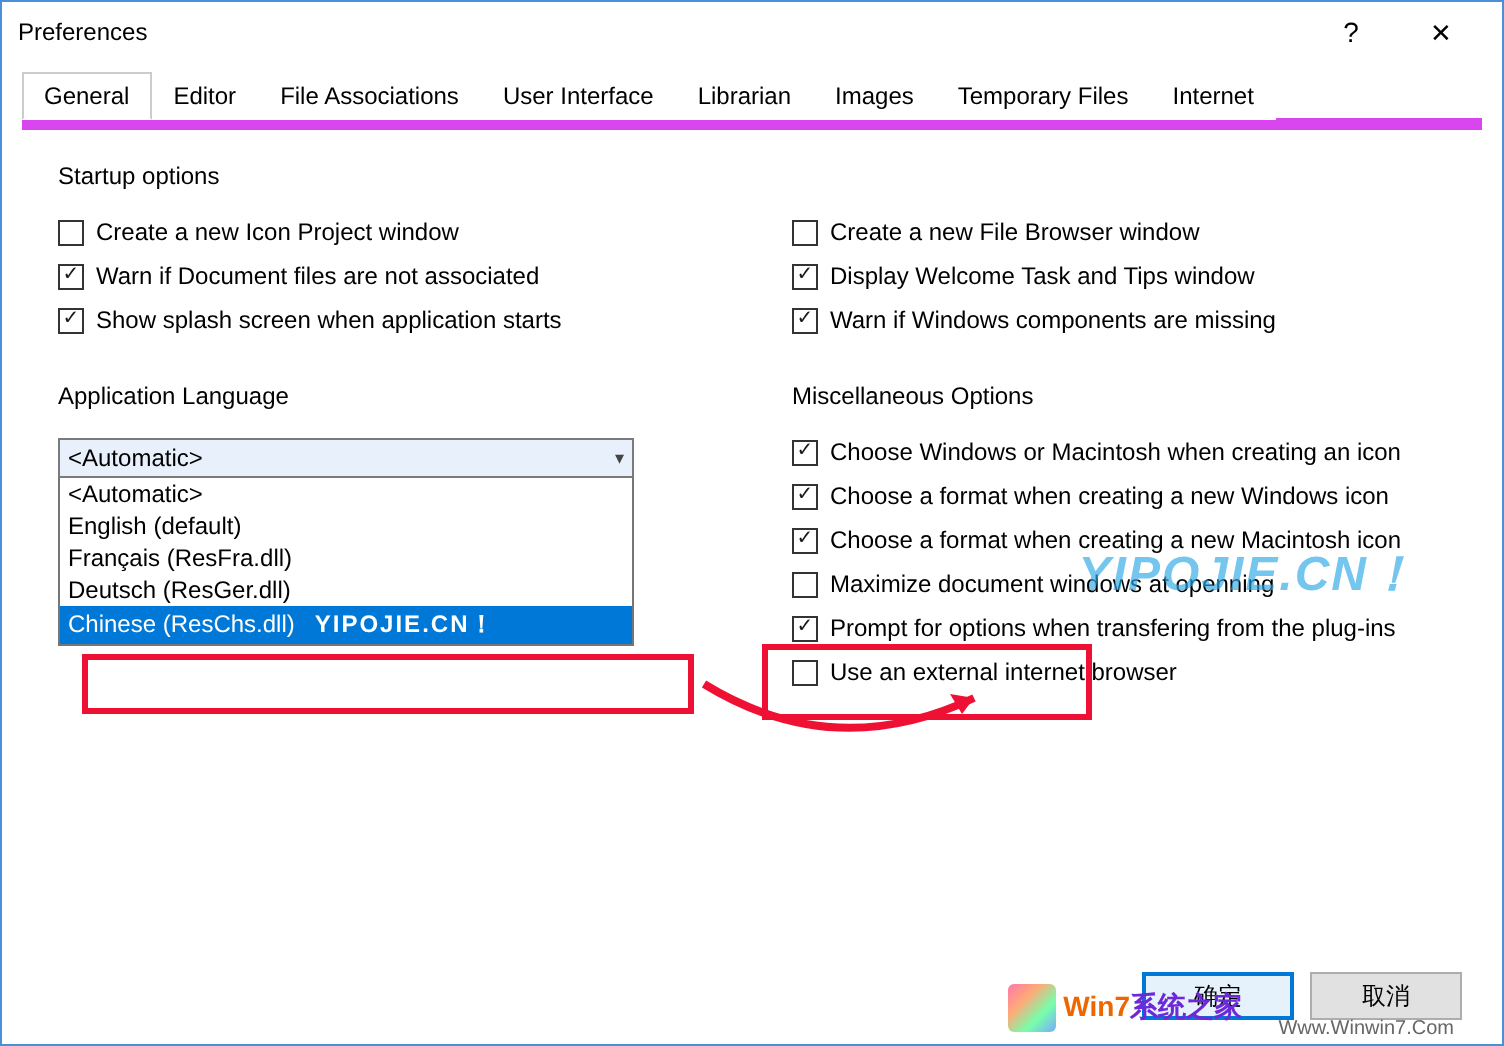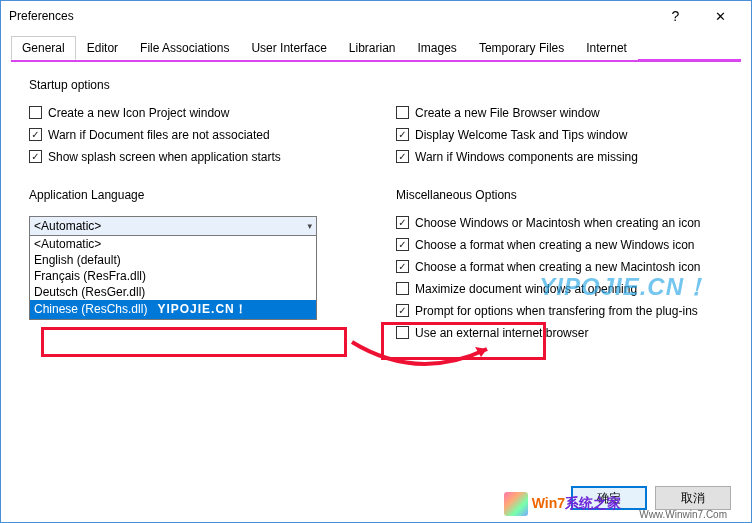--- a/index.html
+++ b/index.html
@@ -3,28 +3,28 @@
 <meta charset="utf-8">
 <style>
 * { box-sizing: border-box; margin: 0; padding: 0; font-family: "Segoe UI", Tahoma, sans-serif; }
 body { background: #fff; width: 752px; height: 523px; overflow: hidden; border: 1px solid #4a90d9; position: relative; }
 
 .titlebar { height: 30px; display: flex; align-items: center; padding: 0 8px; font-size: 12px; background: #fff; }
 .titlebar .title { flex: 1; }
 .titlebar .btn { width: 45px; height: 30px; display: flex; align-items: center; justify-content: center; font-size: 13px; cursor: pointer; }
 .titlebar .btn.help { font-size: 14px; }
 
-.tabs { display: flex; margin: 4px 10px 0 10px; border-bottom: 3px solid #d946ef; font-size: 12px; }
+.tabs { display: flex; margin: 4px 10px 0 10px; border-bottom: 6px solid #d946ef; font-size: 12px; }
 .tab { padding: 4px 10px; border: 1px solid transparent; border-bottom: none; cursor: pointer; position: relative; top: 1px; background: #fff; }
 .tab.active { border-color: #ccc; border-bottom: 1px solid #fff; }
 
 .content { padding: 16px 28px; font-size: 12px; display: flex; gap: 40px; position: relative; }
 .col { flex: 1; min-width: 0; }
 .section-title { font-weight: normal; margin-bottom: 14px; font-size: 12px; }
-.check-row { display: flex; align-items: flex-start; margin-bottom: 8px; gap: 6px; }
+.check-row { display: flex; align-items: center; margin-bottom: 8px; gap: 6px; }
 .check { width: 13px; height: 13px; border: 1px solid #333; display: inline-flex; align-items: center; justify-content: center; font-size: 10px; color: #1a1a1a; cursor: pointer; flex-shrink: 0; }
 .check.checked::after { content: "✓"; line-height: 1; }
 
 .lang-section { margin-top: 24px; }
 .combo { margin-top: 12px; width: 288px; border: 1px solid #7a7a7a; background: #e8f0fb; height: 20px; display: flex; align-items: center; padding: 0 4px; font-size: 12px; position: relative; cursor: pointer; }
 .combo .arrow { position: absolute; right: 4px; font-size: 9px; color: #444; }
 
 .dropdown { width: 288px; border: 1px solid #767676; border-top: none; background: #fff; font-size: 12px; }
 .dropdown .opt { padding: 1px 4px; cursor: pointer; }
 .dropdown .opt.selected { background: #0078d7; color: #fff; }

